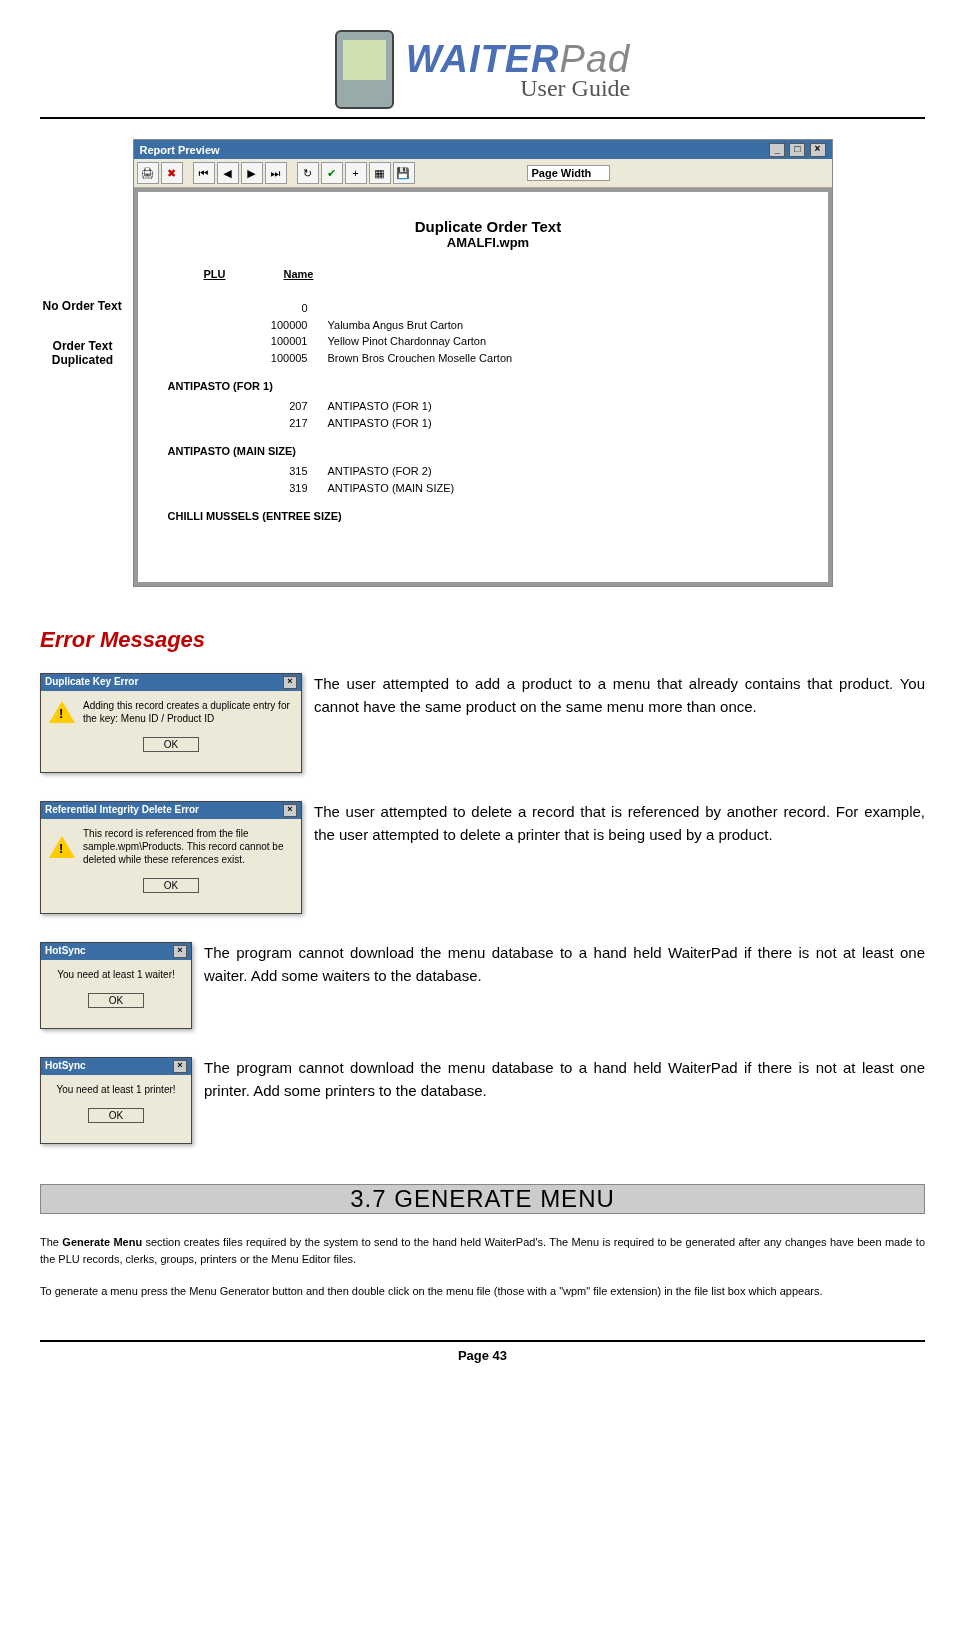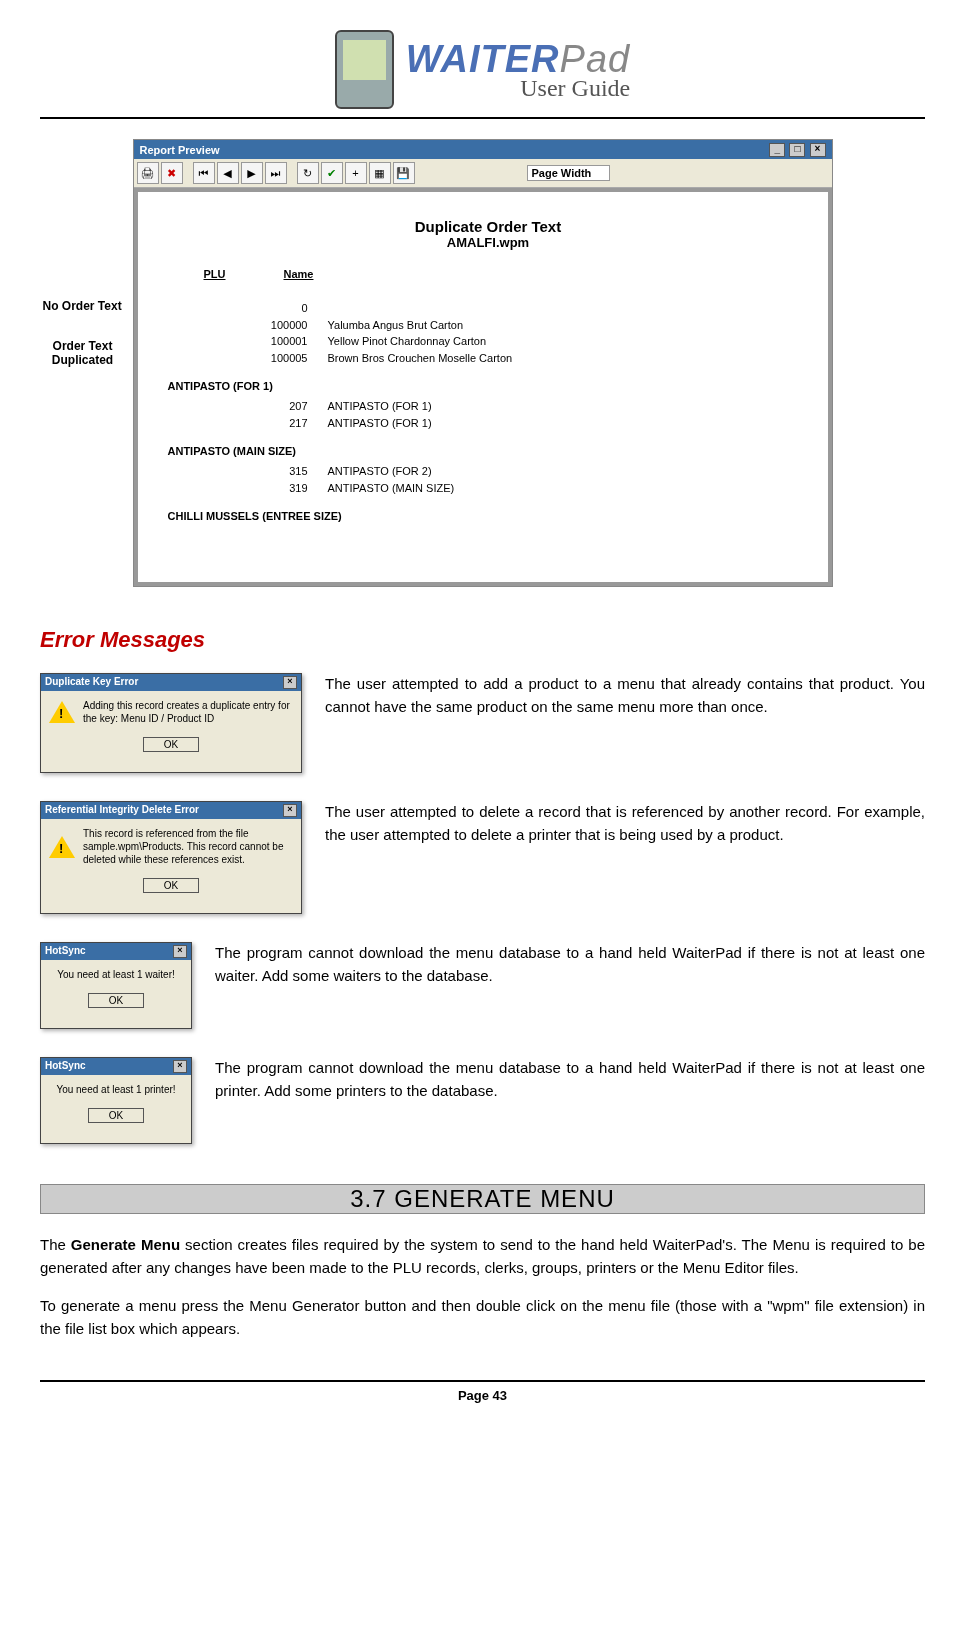--- a/index.html
+++ b/index.html
@@ -178,21 +178,21 @@
   
   h2.error-heading {
     color: #c00000;
     font-style: italic;
     font-size: 22px;
     margin: 30px 0 20px 0;
   }
   .error-row {
     display: flex;
     align-items: flex-start;
-    gap: 23px;
+    gap: 12px;
     margin-bottom: 28px;
   }
   .dialog {
     border: 1px solid #444;
     background: #ece9d8;
     font-size: 10px;
     box-shadow: 2px 2px 4px rgba(0,0,0,0.3);
     flex-shrink: 0;
   }
   .dialog.w260 { width: 260px; }
@@ -262,21 +262,21 @@
     background: #ccc;
     border: 1px solid #888;
     text-align: center;
     font-size: 24px;
     font-weight: normal;
     margin: 40px 0 20px 0;
     letter-spacing: 1px;
   }
 
   .body-text {
-    font-size: 15px;
+    font-size: 11px;
     line-height: 1.5;
     text-align: justify;
     margin-bottom: 16px;
   }
 
   .footer {
     border-top: 2px solid #000;
     text-align: center;
     padding-top: 6px;
     margin-top: 40px;

